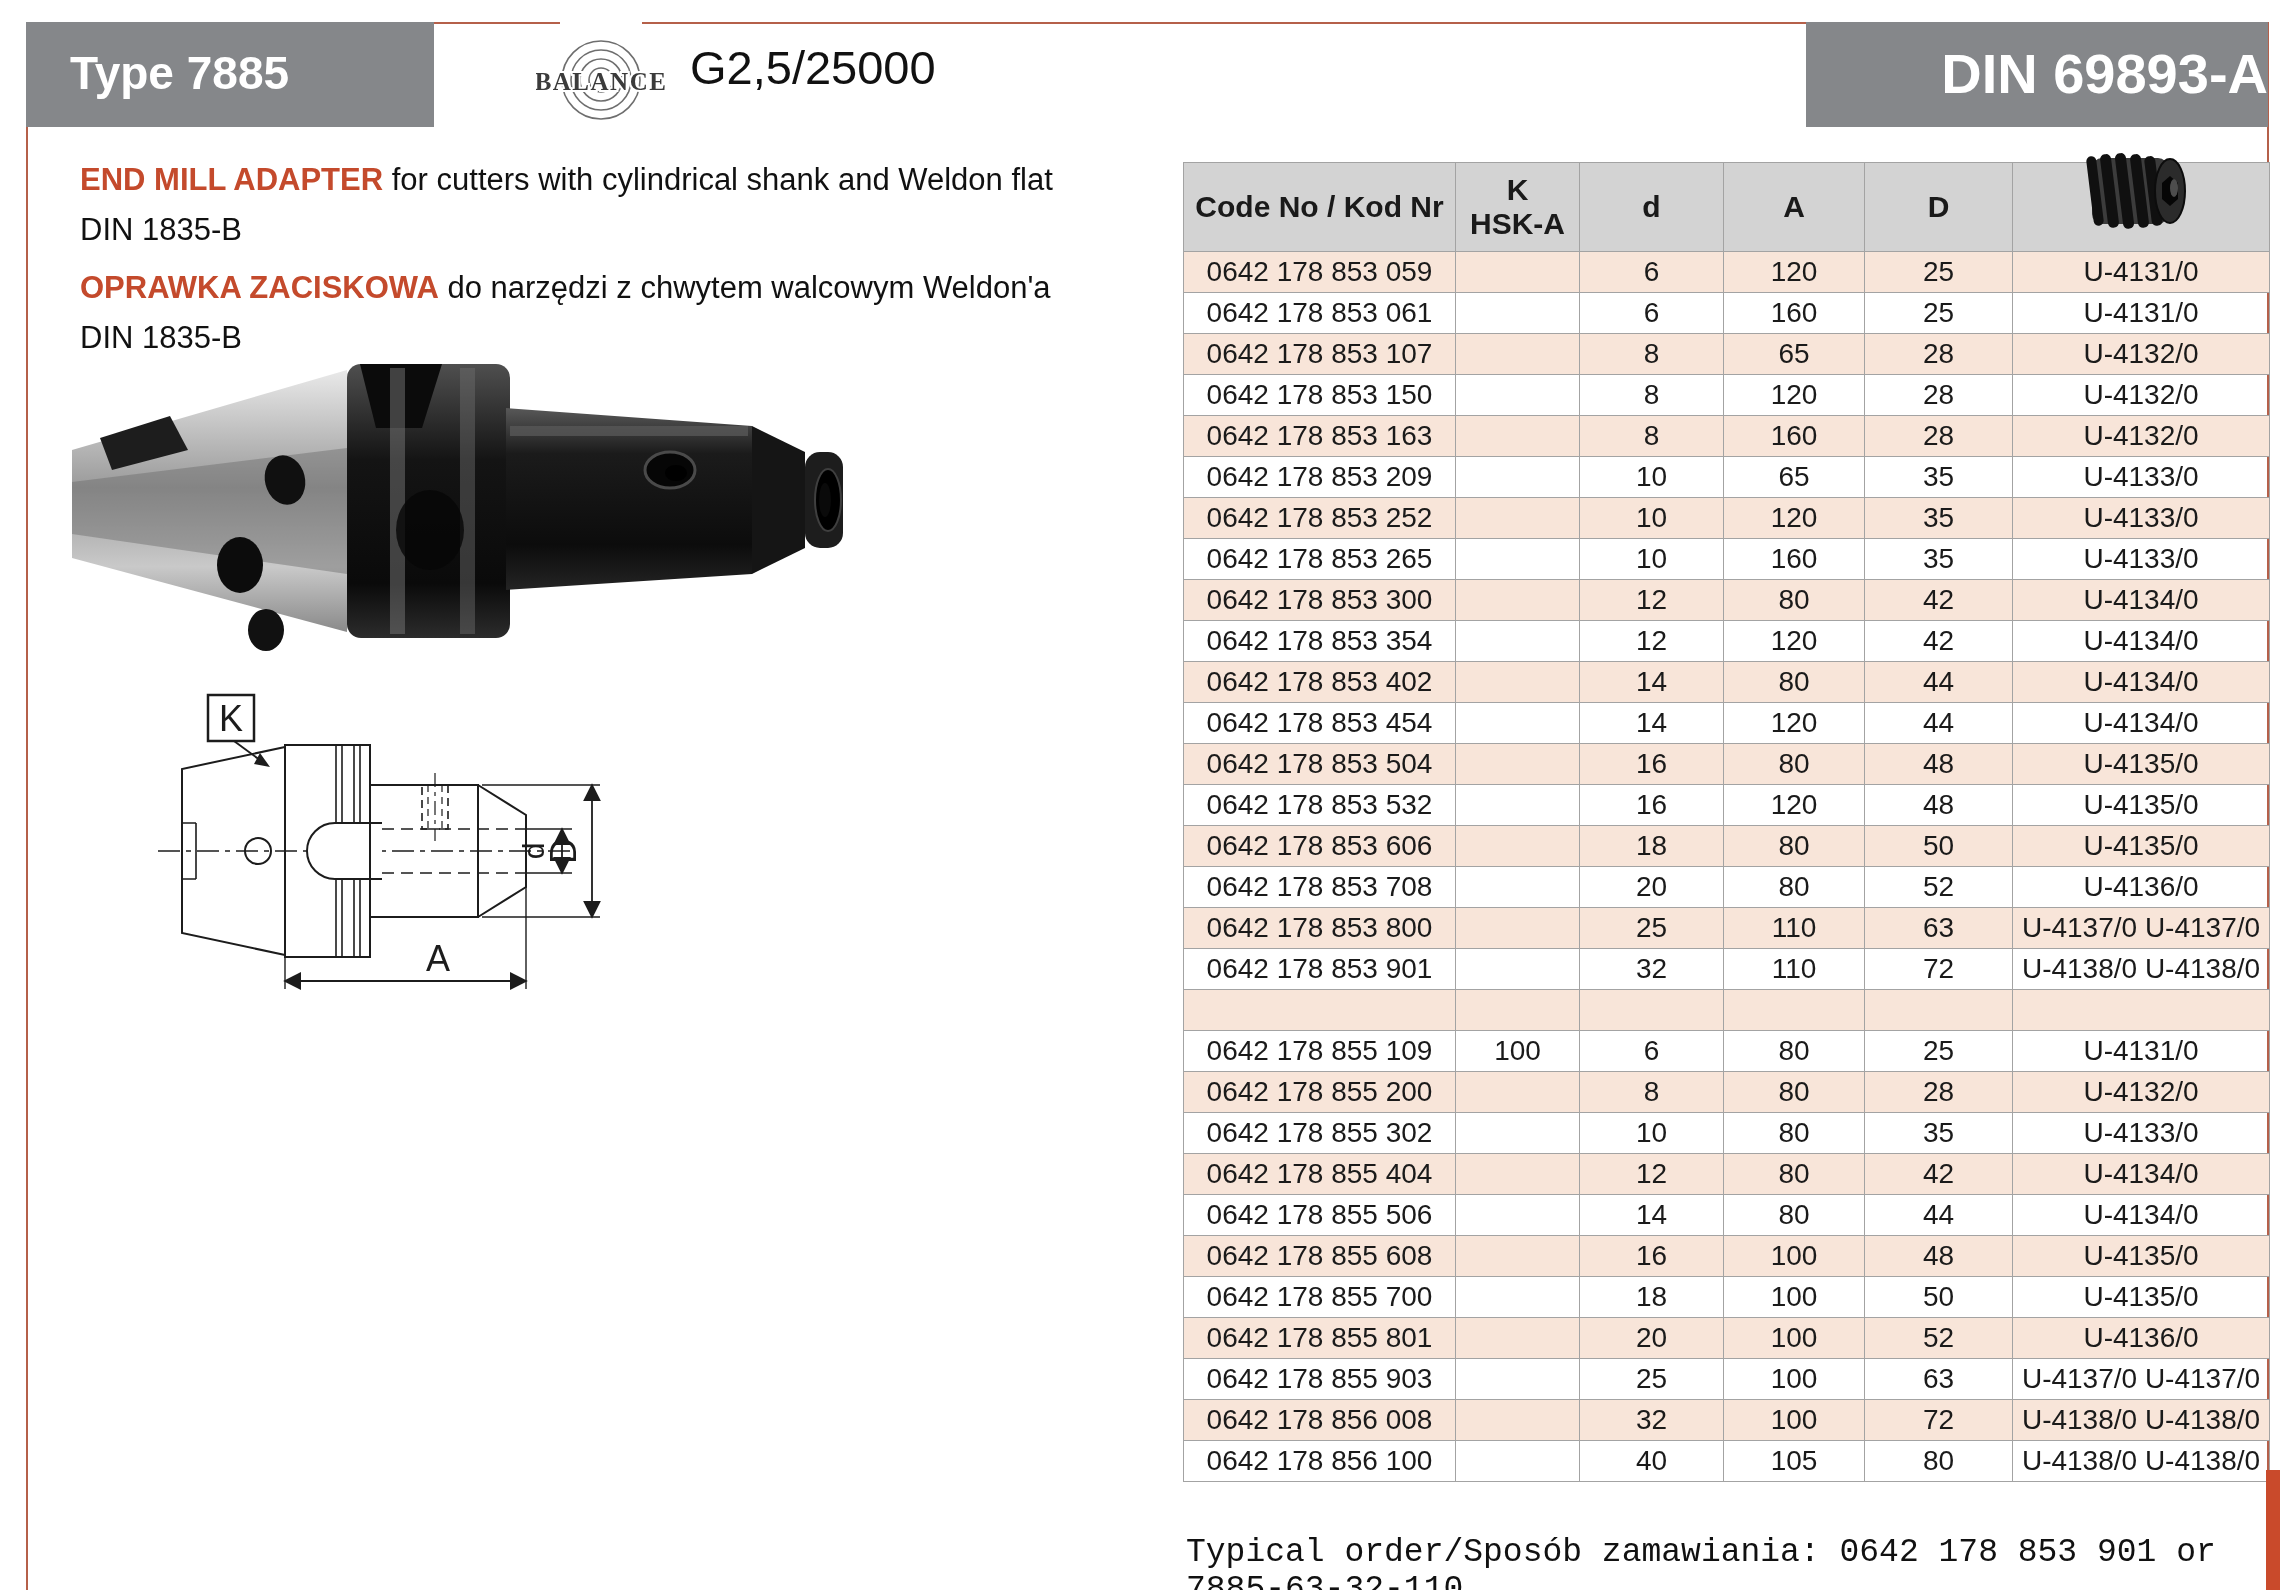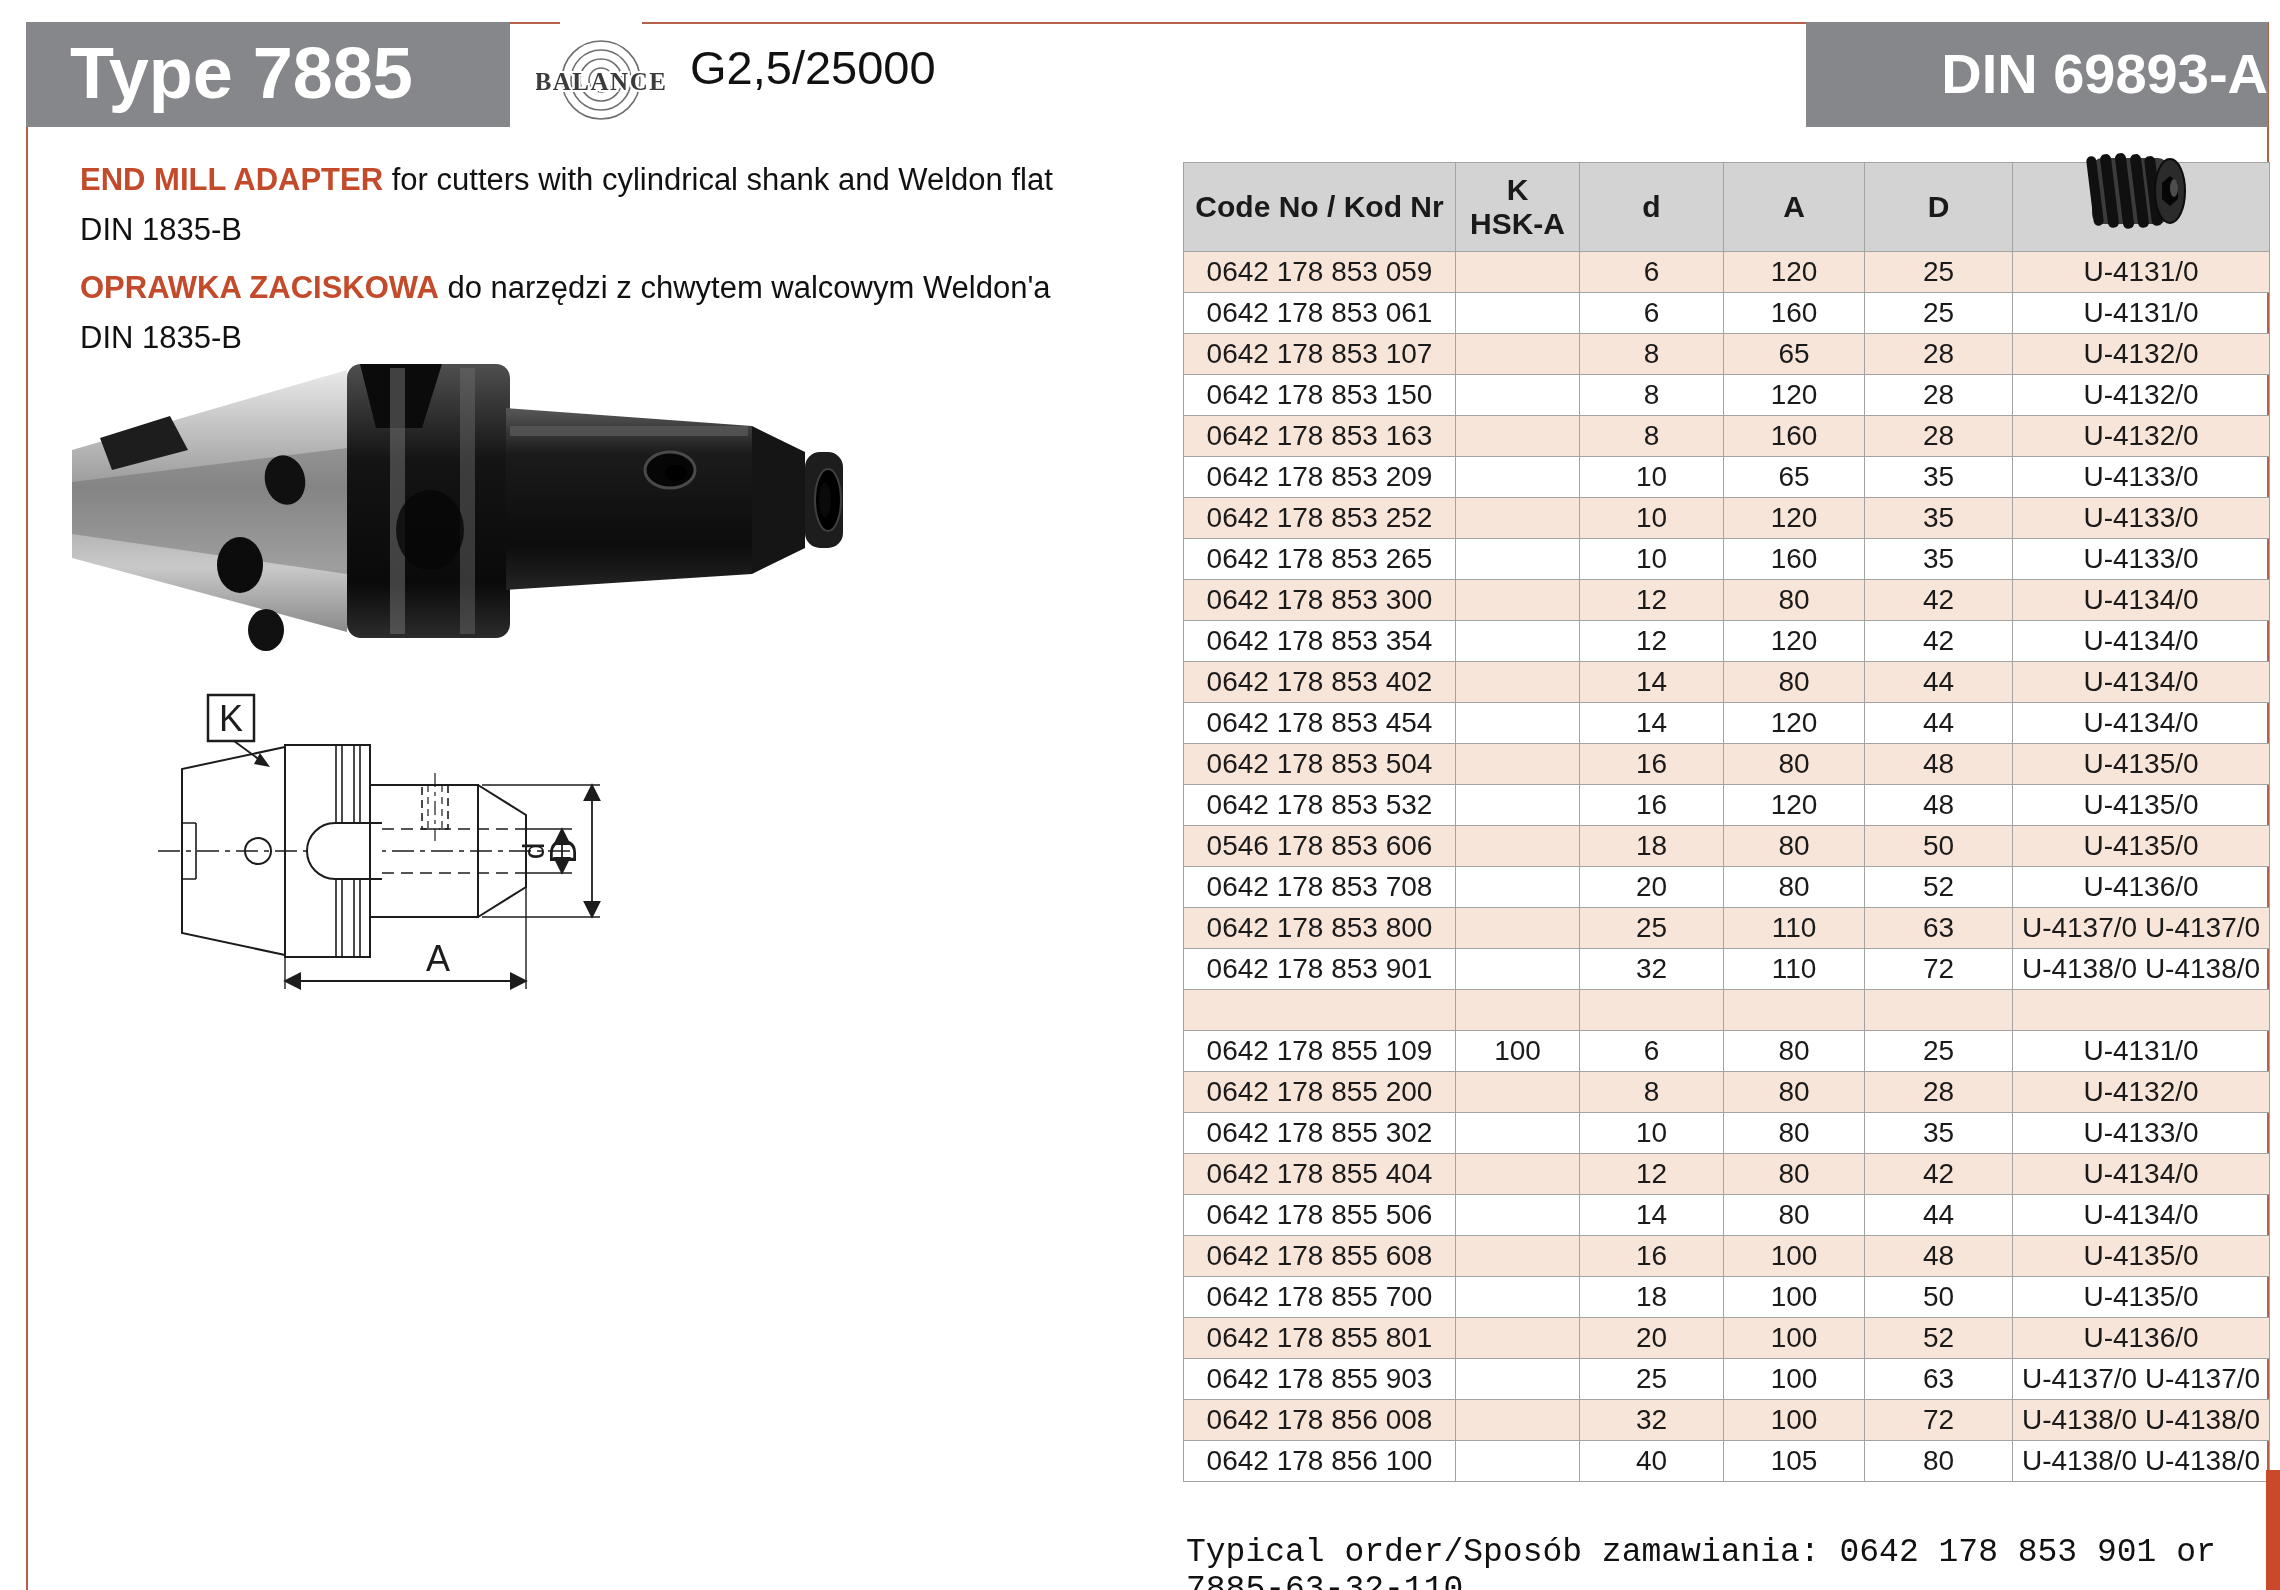--- a/index.html
+++ b/index.html
@@ -2,22 +2,22 @@
 <html style="--accent: #c44a2c; --box_gray: #85878a; --table_head_gray: #d3d3d3; --row_pink: #f8e5d9; --grid_line: #a3a3a3; --page_border: #b5604a; --tab_red: #c94a2b;"><head>
 <meta charset="utf-8">
 <style>
   html,body{margin:0;padding:0;background:#fff;}
   #page{position:relative;width:2280px;height:1590px;background:#fff;overflow:hidden;
         font-family:"Liberation Sans",sans-serif;color:#1a1a1a;}
 
   
   .vline{position:absolute;width:2px;background:var(--page_border,#b5604a);}
   .hline{position:absolute;height:2px;background:var(--page_border,#b5604a);}
-  .type-label{position:absolute;left:26px;top:22px;width:484px;height:105px;
-        background:var(--box_gray,#85878a);color:#fff;font-weight:bold;font-size:72px;
+  .type-label{position:absolute;left:26px;top:22px;width:408px;height:105px;
+        background:var(--box_gray,#85878a);color:#fff;font-weight:bold;font-size:46px;
         line-height:103px;padding-left:44px;box-sizing:border-box;letter-spacing:0px;}
   .din-label{position:absolute;left:1806px;top:22px;width:462px;height:105px;
         background:var(--box_gray,#85878a);color:#fff;font-weight:bold;font-size:56px;
         line-height:103px;text-align:right;box-sizing:border-box;}
   .balance-spec{position:absolute;left:690px;top:40px;font-size:47px;color:#111;}
 
   
   .desc{position:absolute;left:80px;font-size:31px;line-height:50px;color:#111;width:990px;}
   .desc b{color:var(--accent,#c44a2c);}
 
@@ -297,21 +297,21 @@
           </tr>
           <tr>
             <td>0642 178 853 532</td>
             <td></td>
             <td>16</td>
             <td>120</td>
             <td>48</td>
             <td>U-4135/0</td>
           </tr>
           <tr>
-            <td>0546 178 853 606</td>
+            <td>0642 178 853 606</td>
             <td></td>
             <td>18</td>
             <td>80</td>
             <td>50</td>
             <td>U-4135/0</td>
           </tr>
           <tr>
             <td>0642 178 853 708</td>
             <td></td>
             <td>20</td>

